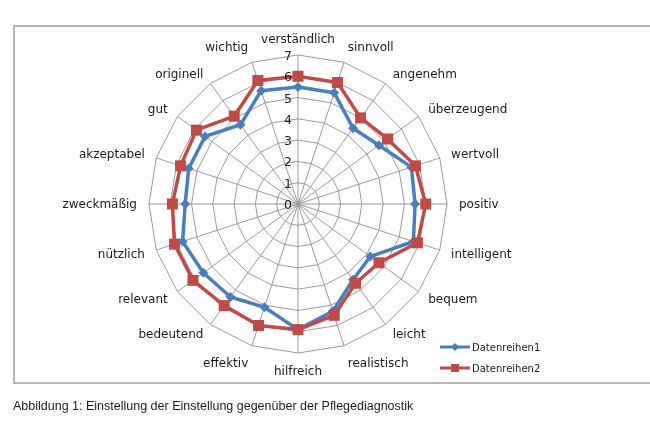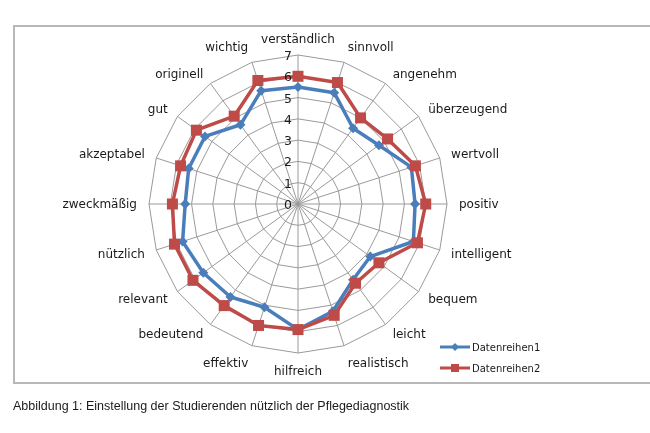--- a/index.html
+++ b/index.html
@@ -133,13 +133,13 @@
       <text class="legend-label" x="472" y="351">Datenreihen1</text>
     </g>
     <g>
       <line id="leg2-line" x1="440" y1="368" x2="470" y2="368" stroke-width="3" stroke="#be4b48"></line>
       <rect id="leg2-marker" x="451" y="364" width="8" height="8" fill="#be4b48"></rect>
       <text class="legend-label" x="472" y="372">Datenreihen2</text>
     </g>
   </g>
 </svg>
 
-<div class="caption">Abbildung 1: Einstellung der Studierenden nützlich der Pflegediagnostik</div>
+<div class="caption">Abbildung 1: Einstellung der Einstellung gegenüber der Pflegediagnostik</div>
 
 </body></html>

